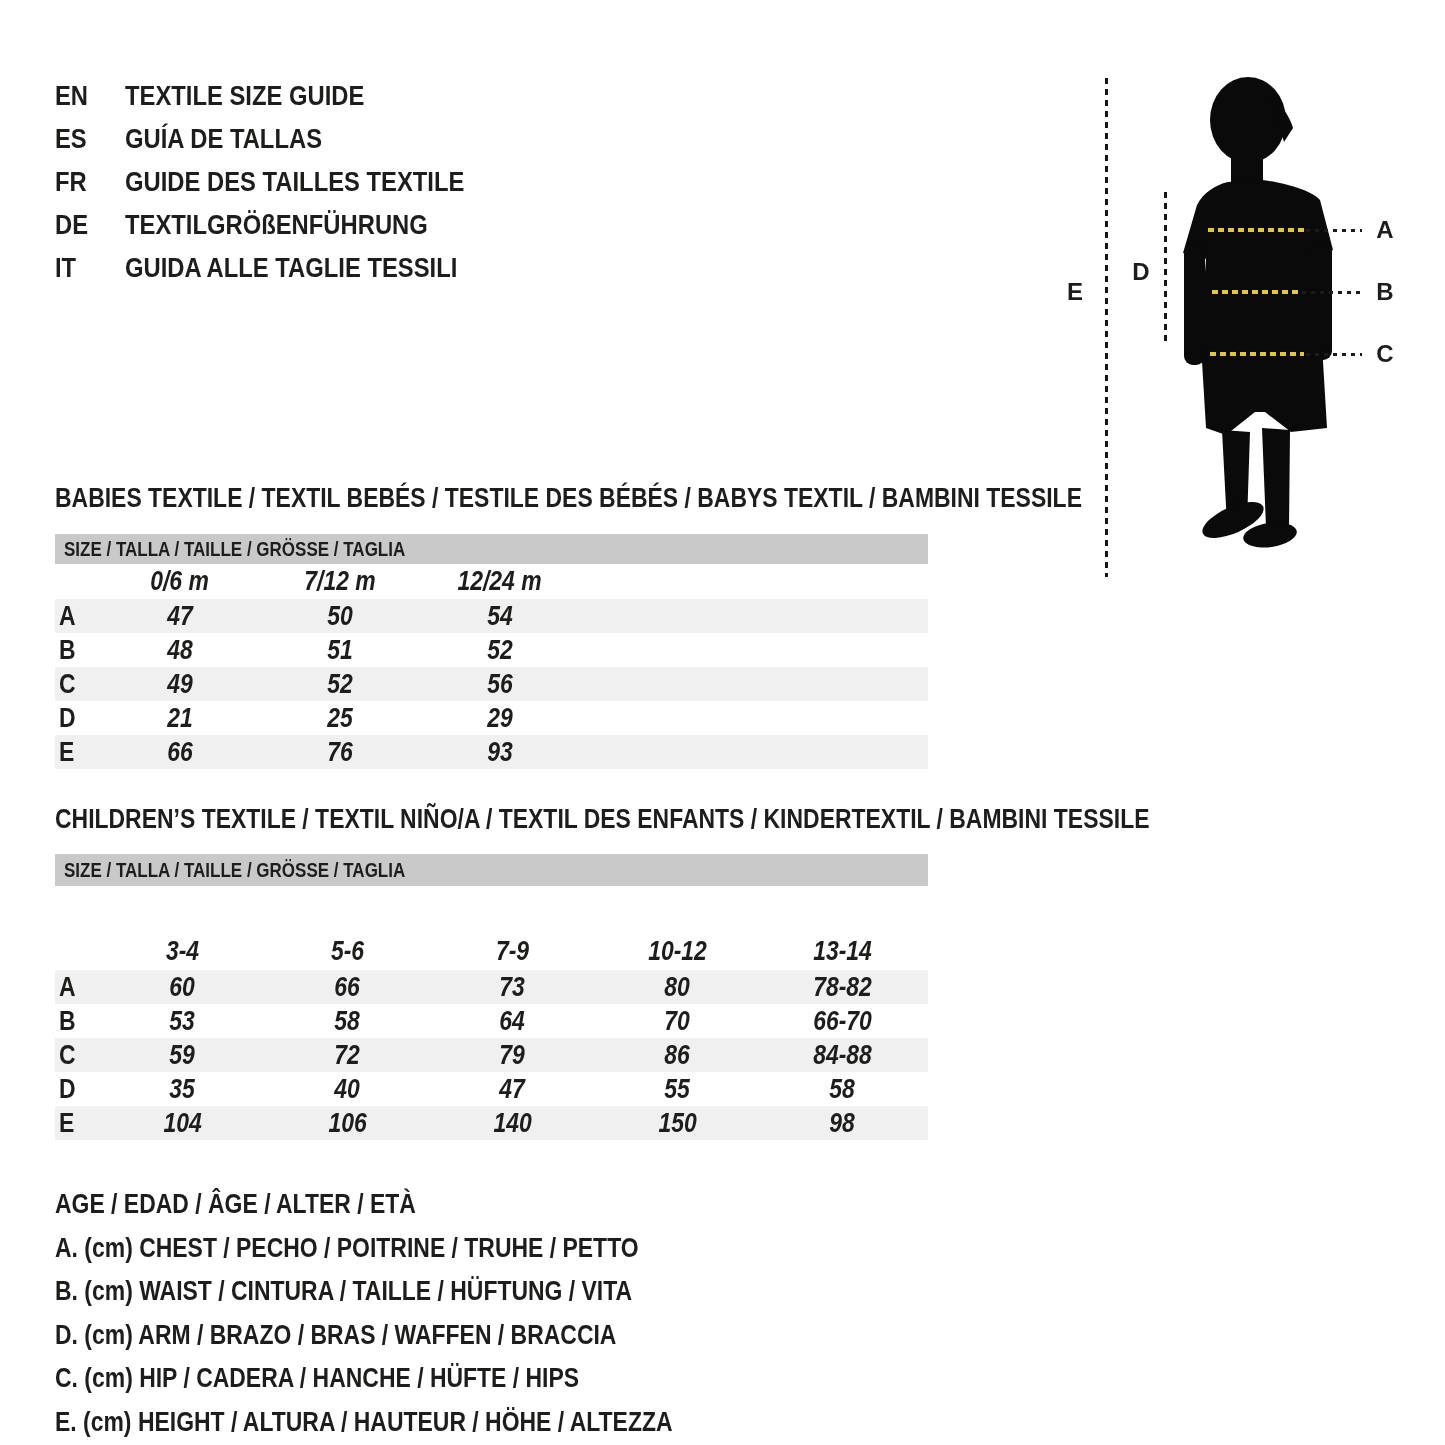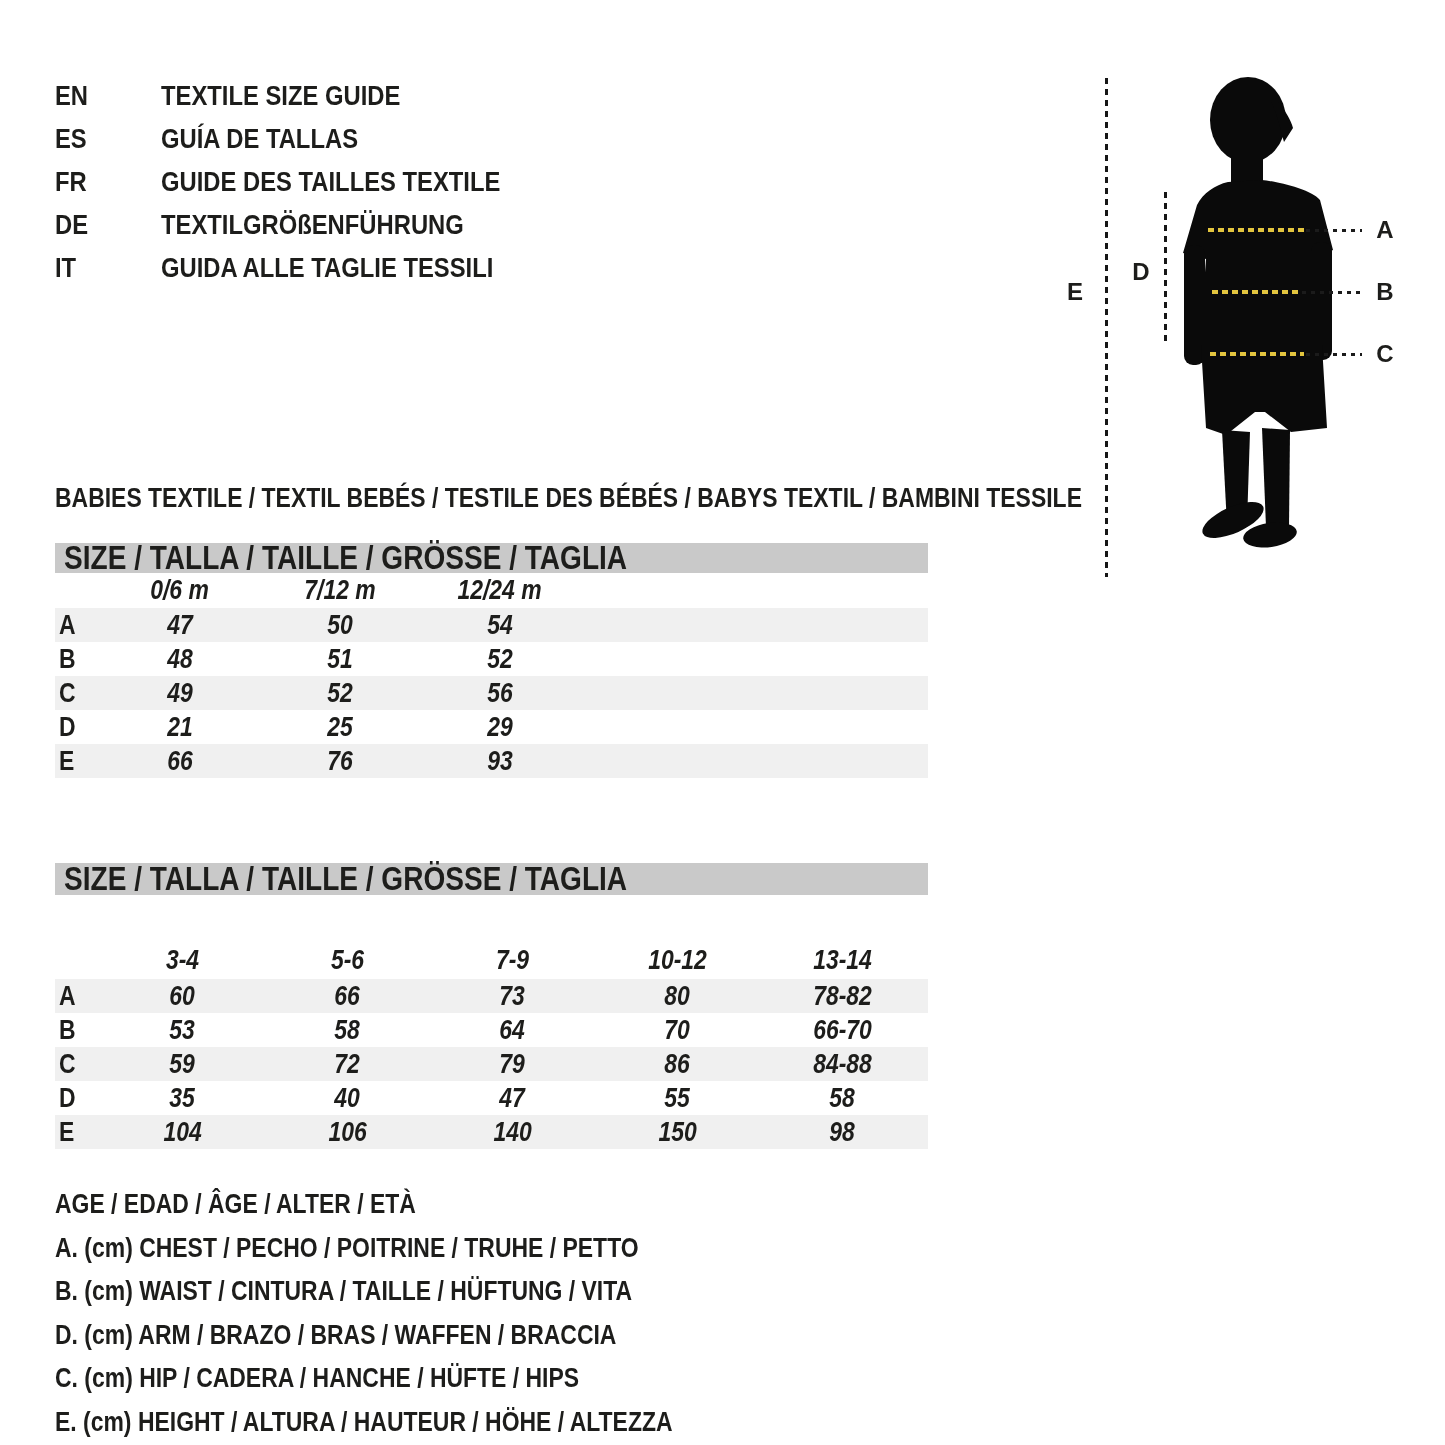--- a/index.html
+++ b/index.html
@@ -13,35 +13,35 @@
   html,body{background:#fff;}
   body{font-family:"Liberation Sans","DejaVu Sans",sans-serif;color:var(--ink);}
   .canvas{position:relative;width:1445px;height:1445px;background:#ffffff;overflow:hidden;}
 
   
   .cx{display:inline-block;transform:scaleX(.85);transform-origin:0 50%;white-space:nowrap;}
   .cxc{display:inline-block;transform:scaleX(.85);transform-origin:50% 50%;white-space:nowrap;}
 
   
   .lang-header{position:absolute;left:55px;top:74px;}
-  .lang-row{display:flex;height:43px;align-items:center;font-weight:700;font-size:28px;gap:36px;}
+  .lang-row{display:flex;height:43px;align-items:center;font-weight:700;font-size:28px;}
   .lang-code{width:70px;flex:0 0 70px;}
   
   .vdash{position:absolute;width:3px;background:repeating-linear-gradient(180deg,#161616 0 6px,transparent 6px 11px);}
   .ydash{position:absolute;height:4px;background:repeating-linear-gradient(90deg,var(--accent-yellow) 0 6px,transparent 6px 10px);}
   .bdots{position:absolute;height:3px;background:repeating-linear-gradient(90deg,#1b1b1b 0 4px,transparent 4px 9px);}
   .measure-label{position:absolute;width:30px;height:30px;line-height:30px;text-align:center;font-weight:700;font-size:24px;}
   .fig-svg{position:absolute;left:1163px;top:72px;}
 
   
   .section-title{position:absolute;left:55px;font-weight:700;font-size:27px;white-space:nowrap;text-align:right;}
 
   
   .tbl{position:absolute;left:55px;width:873px;}
-  .size-bar{background:var(--header-bar-gray);display:flex;align-items:center;padding-left:9px;font-weight:700;font-size:33px;margin-top:9px;}
+  .size-bar{background:var(--header-bar-gray);display:flex;align-items:center;padding-left:9px;font-weight:700;font-size:20px;}
   .hdr-row,.tbl-row{display:grid;align-items:center;font-weight:700;font-size:27px;}
   .c3{grid-template-columns:45px 160px 160px 160px;}
   .c5{grid-template-columns:45px 165px 165px 165px 165px 165px;}
   .hdr-row{height:35px;}
   .tbl-row{height:34px;}
   .rows .tbl-row:nth-child(odd){background:var(--row-stripe-gray);}
   .cell{text-align:center;font-style:italic;}
   .rowlabel{text-align:left;padding-left:4px;}
 
   
@@ -154,20 +154,21 @@
       </div>
       <div class="tbl-row c3">
         <span class="rowlabel"><span class="cx">E</span></span>
         <span class="cell"><span class="cxc">66</span></span>
         <span class="cell"><span class="cxc">76</span></span>
         <span class="cell"><span class="cxc">93</span></span>
       </div>
     </div>
   </div>
 
+  <div class="section-title" style="top:804px;"><span class="cx">CHILDREN’S TEXTILE / TEXTIL NIÑO/A / TEXTIL DES ENFANTS / KINDERTEXTIL / BAMBINI TESSILE</span></div>
 
   <div class="tbl" style="top:854px;">
     <div class="size-bar" style="height:32px;">
         <span class="cx">SIZE / TALLA / TAILLE / GRÖSSE / TAGLIA</span>
       </div>
     <div class="hdr-row c5" style="height:37px;margin-top:47px;">
       <span class="rowlabel"></span>
       <span class="cell"><span class="cxc">3-4</span></span>
       <span class="cell"><span class="cxc">5-6</span></span>
       <span class="cell"><span class="cxc">7-9</span></span>

